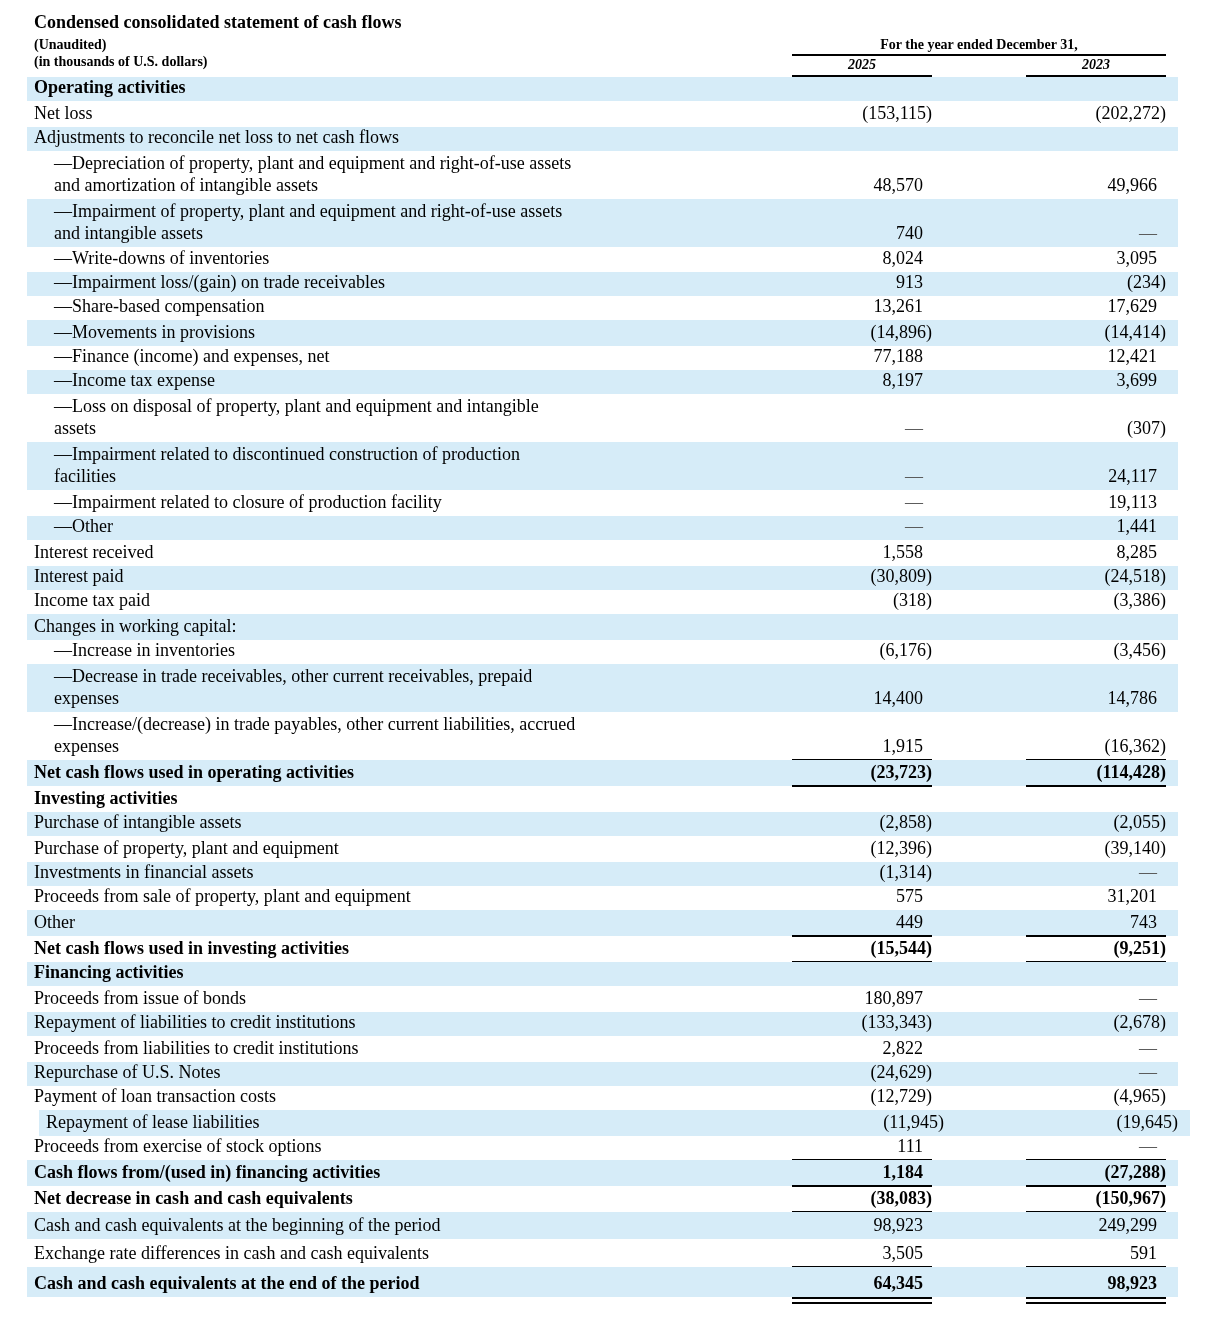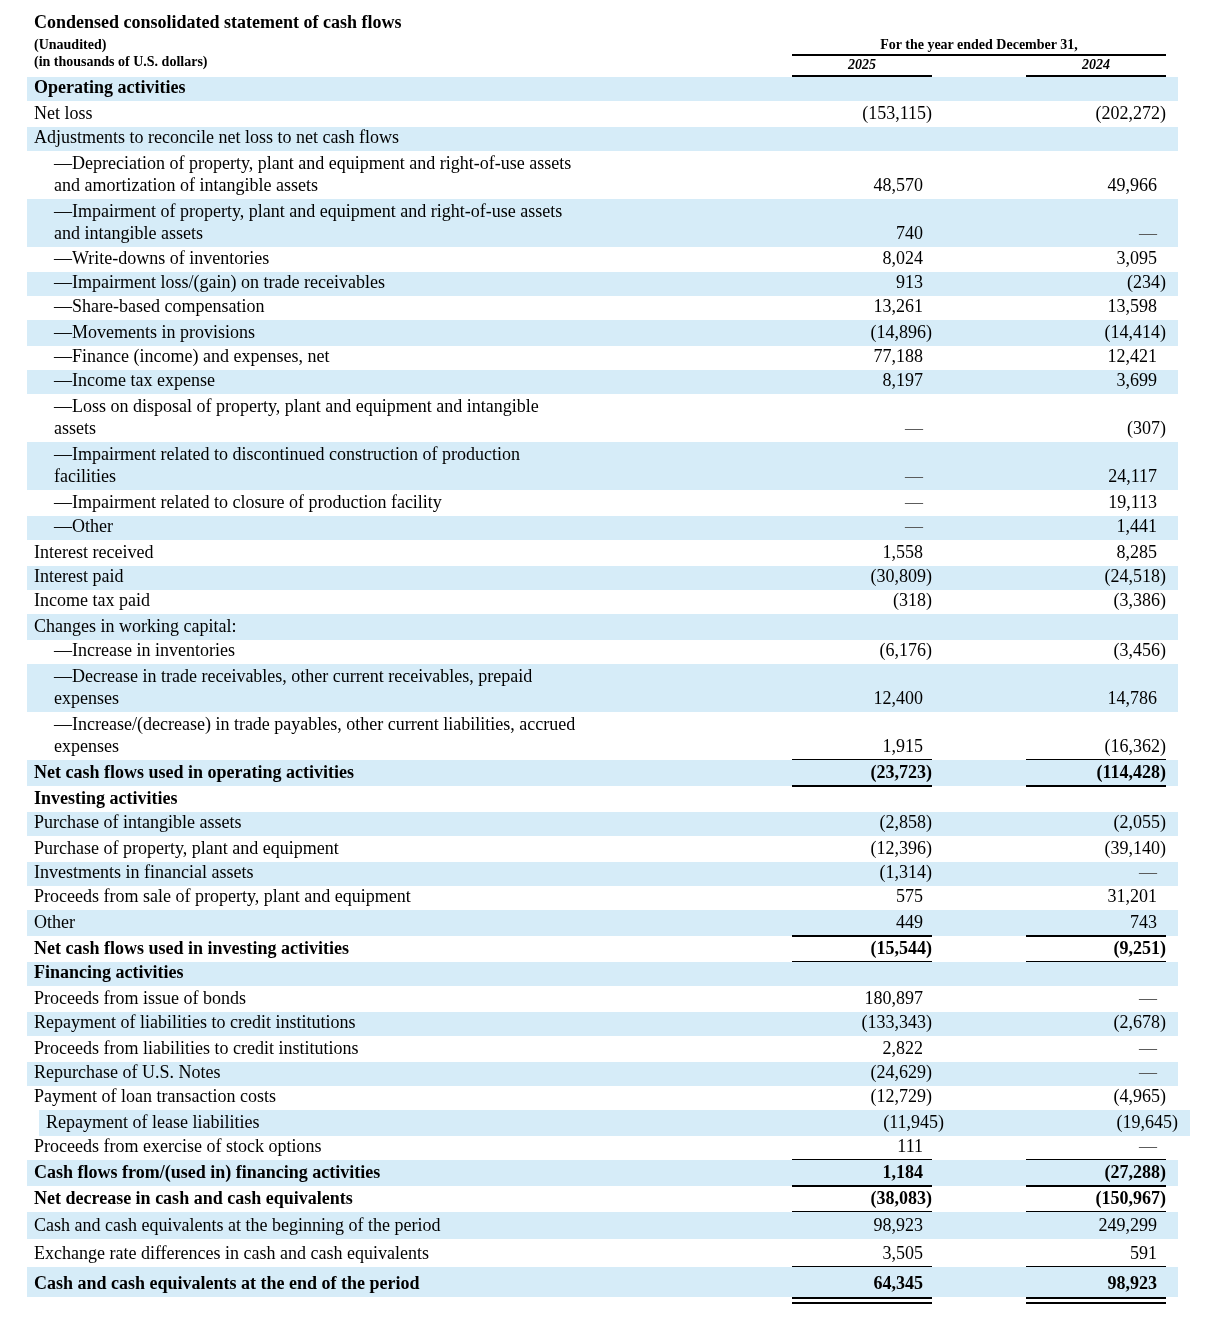--- a/index.html
+++ b/index.html
@@ -49,21 +49,21 @@
 </head>
 <body>
 
 <div class="hdr title">Condensed consolidated statement of cash flows</div>
 <div class="hdr sub1">(Unaudited)</div>
 <div class="hdr sub2">(in thousands of U.S. dollars)</div>
 
 <div class="period">For the year ended December 31,</div>
 <div class="period-line"></div>
 <div class="yr yr1">2025</div>
-<div class="yr yr2">2024</div>
+<div class="yr yr2">2023</div>
 <div class="yr-line yl1"></div>
 <div class="yr-line yl2"></div>
 
 <div id="rows">
     <div class="row shaded bold" style="height: 24px;">
       <div class="bg"></div>
       <div class="label">Operating activities</div>
       <div class="v v1 plain"></div>
       <div class="v v2 plain"></div>
     </div>
@@ -102,21 +102,21 @@
     <div class="row shaded indent" style="height: 24px;">
       <div class="bg"></div>
       <div class="label">—Impairment loss/(gain) on trade receivables</div>
       <div class="v v1 plain">913</div>
       <div class="v v2 paren">(234)</div>
     </div>
     <div class="row indent" style="height: 24px;">
       <div class="bg"></div>
       <div class="label">—Share-based compensation</div>
       <div class="v v1 plain">13,261</div>
-      <div class="v v2 plain">13,598</div>
+      <div class="v v2 plain">17,629</div>
     </div>
     <div class="row shaded indent" style="height: 26px;">
       <div class="bg"></div>
       <div class="label">—Movements in provisions</div>
       <div class="v v1 paren">(14,896)</div>
       <div class="v v2 paren">(14,414)</div>
     </div>
     <div class="row indent" style="height: 24px;">
       <div class="bg"></div>
       <div class="label">—Finance (income) and expenses, net</div>
@@ -182,21 +182,21 @@
     <div class="row indent" style="height: 24px;">
       <div class="bg"></div>
       <div class="label">—Increase in inventories</div>
       <div class="v v1 paren">(6,176)</div>
       <div class="v v2 paren">(3,456)</div>
     </div>
     <div class="row shaded indent" style="height: 48px;">
       <div class="bg"></div>
       <div class="label">—Decrease in trade receivables, other current receivables, prepaid
 expenses</div>
-      <div class="v v1 plain">12,400</div>
+      <div class="v v1 plain">14,400</div>
       <div class="v v2 plain">14,786</div>
     </div>
     <div class="row indent" style="height: 48px;">
       <div class="bg"></div>
       <div class="label">—Increase/(decrease) in trade payables, other current liabilities, accrued
 expenses</div>
       <div class="v v1 plain">1,915</div>
       <div class="v v2 paren">(16,362)</div>
       <div class="uline u1" style="top: 48px; margin-top: -1px;"></div>
       <div class="uline u2" style="top: 48px; margin-top: -1px;"></div>

